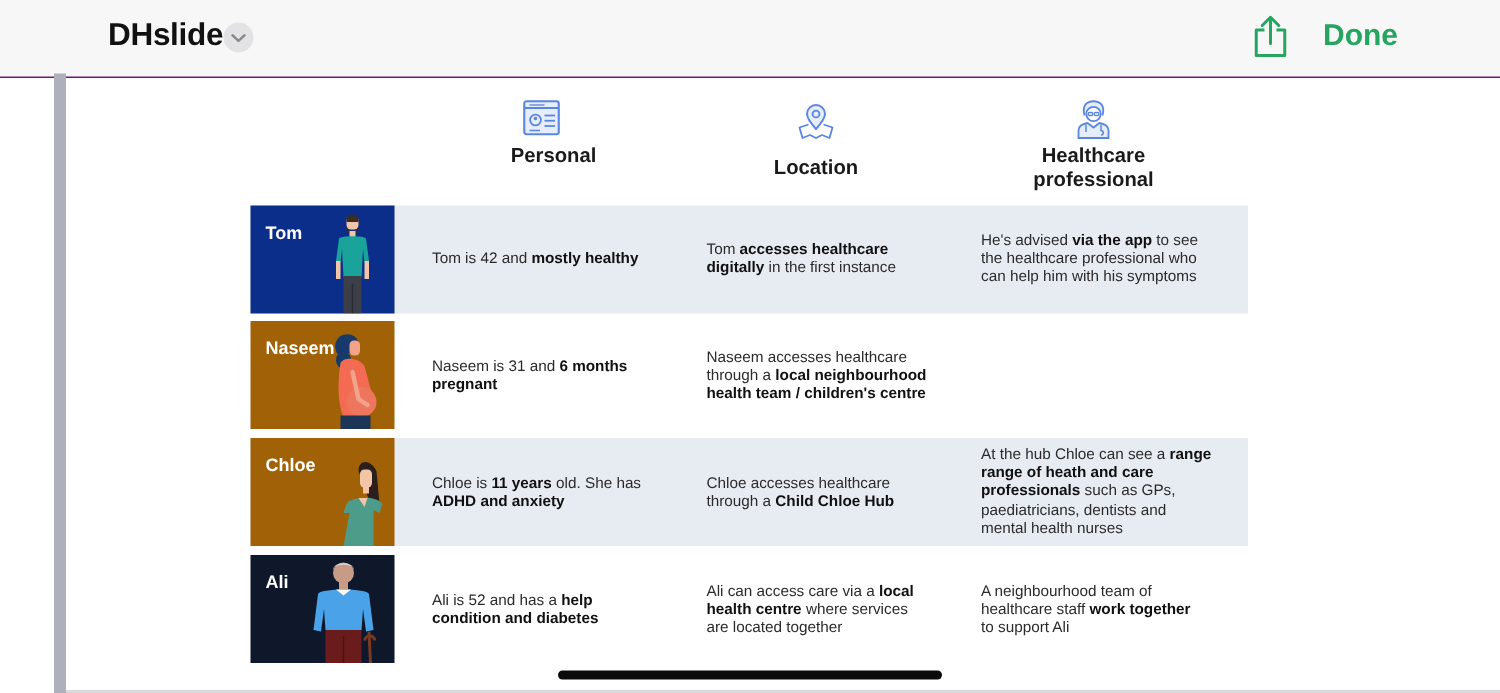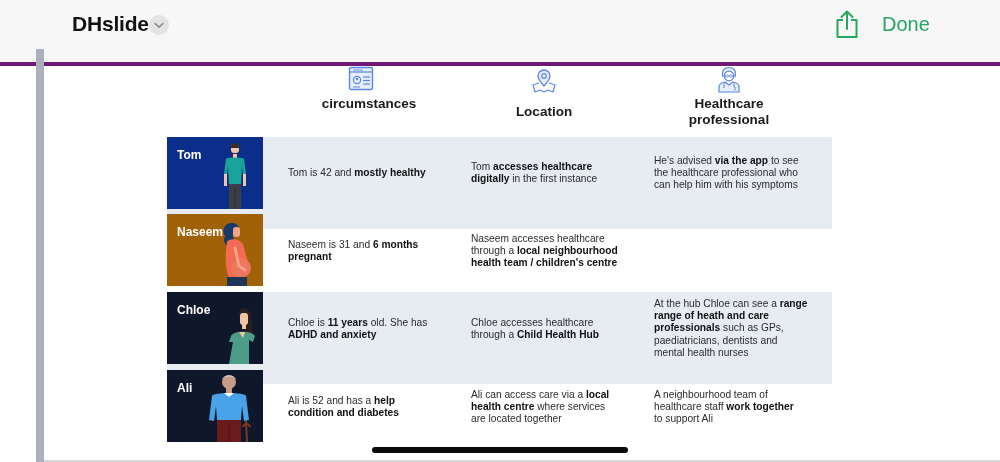--- a/index.html
+++ b/index.html
@@ -1,29 +1,29 @@
 <!DOCTYPE html>
 <html><head>
 <meta charset="utf-8">
 <style>
   * { box-sizing: border-box; margin: 0; padding: 0; }
   html, body { width: 1000px; height: 462px; overflow: hidden; background: #ffffff; font-family: "Liberation Sans", sans-serif; }
-  .topbar { position: absolute; left: 0; top: 0; width: 1000px; height: 66px; background: #f7f7f8; border-bottom: 4px solid #701a75; }
+  .topbar { position: absolute; left: 0; top: 0; width: 1000px; height: 52px; background: #f7f7f8; border-bottom: 1px solid #701a75; }
   .title { position: absolute; left: 72px; top: 12px; font-size: 21px; font-weight: bold; color: #111; letter-spacing: -0.2px; }
   .chev { position: absolute; left: 149px; top: 15px; width: 20px; height: 20px; border-radius: 10px; background: #e3e3e6; display: flex; align-items: center; justify-content: center; }
   .share { position: absolute; left: 834px; top: 9px; width: 26px; height: 30px; }
-  .done { position: absolute; left: 882px; top: 13px; font-size: 20px; font-weight: normal; color: #26a560; }
+  .done { position: absolute; left: 882px; top: 13px; font-size: 20px; font-weight: bold; color: #26a560; }
   .leftbar { position: absolute; left: 36px; top: 49px; width: 8px; height: 413px; background: #aeb1bb; }
   .bottombar { position: absolute; left: 44px; top: 460px; width: 956px; height: 2px; background: #d9d9dc; }
   .homebar { position: absolute; left: 372px; top: 447px; width: 256px; height: 6px; border-radius: 3px; background: #0a0a0a; }
 
   .colhead { position: absolute; text-align: center; font-size: 13.5px; font-weight: bold; color: #1a1a1a; line-height: 16px; }
   .colicon { position: absolute; }
 
-  .row { position: absolute; left: 167px; width: 665px; height: 92px; }
+  .row { position: absolute; left: 167px; width: 665px; height: 72px; }
   .row.shaded { background: #e7ebf2; }
   .person { position: absolute; left: 0; top: 0; width: 96px; height: 72px; overflow: hidden; }
   .person .name { position: absolute; left: 10px; top: 11px; color: #fff; font-weight: bold; font-size: 12px; }
   .person svg { position: absolute; left: 0; top: 0; }
   .cell { position: absolute; font-size: 10.2px; line-height: 12.2px; color: #2b2b2b; }
   .cell b { color: #111; }
 </style>
 </head>
 <body>
 
@@ -49,21 +49,21 @@
   <line x1="1.5" y1="6" x2="24.5" y2="6" stroke="#5b86e0" stroke-width="1.2"></line>
   <line x1="5" y1="4" x2="15" y2="4" stroke="#5b86e0" stroke-width="0.9"></line>
   <circle cx="9" cy="14" r="3.6" fill="none" stroke="#5b86e0" stroke-width="1.2"></circle>
   <circle cx="9" cy="13" r="1.2" fill="#5b86e0"></circle>
   <line x1="15" y1="11" x2="22" y2="11" stroke="#5b86e0" stroke-width="1.2"></line>
   <line x1="15" y1="14.5" x2="22" y2="14.5" stroke="#5b86e0" stroke-width="1.2"></line>
   <line x1="15" y1="18" x2="22" y2="18" stroke="#5b86e0" stroke-width="1.2"></line>
   <line x1="5" y1="21" x2="12" y2="21" stroke="#5b86e0" stroke-width="1"></line>
 </svg>
 <div class="colhead" style="left:292px;top:96px;width:154px">
-  <div>circumstances</div>
+  <div>Personal</div>
 </div>
 
 <svg class="colicon" style="left:531px;top:68px" width="26" height="26" viewBox="0 0 26 26">
   <path d="M13 18 C9 13.5 7 10.5 7 8 A6 6 0 0 1 19 8 C19 10.5 17 13.5 13 18 Z" fill="#e6edfb" stroke="#5b86e0" stroke-width="1.3"></path>
   <circle cx="13" cy="8" r="2.3" fill="none" stroke="#5b86e0" stroke-width="1.2"></circle>
   <path d="M8 15 L2 17 L4 24 L9 22 L13 24 L17 22 L22 24 L24 17 L18 15" fill="none" stroke="#5b86e0" stroke-width="1.2" stroke-linejoin="round"></path>
 </svg>
 <div class="colhead" style="left:467px;top:104px;width:154px">
   <div>Location</div>
 </div>
@@ -112,32 +112,32 @@
       <path d="M68 34 L72 52 L78 56" fill="none" stroke="#f2a38a" stroke-width="3" stroke-linecap="round"></path>
       <rect x="60" y="63" width="20" height="9" fill="#1d3557"></rect>
     </svg>
     <div class="name">Naseem</div>
   </div>
   <div class="cell" style="left:121px;top:25px;width:160px">Naseem is 31 and <b>6 months</b><br><b>pregnant</b></div>
   <div class="cell" style="left:304px;top:19px;width:170px">Naseem accesses healthcare<br>through a <b>local neighbourhood</b><br><b>health team / children's centre</b></div>
 </div>
 
 <div class="row shaded" style="top:292px">
-  <div class="person" style="background:#0f172a">
+  <div class="person" style="background:#a16207">
     <svg width="96" height="72" viewBox="0 0 96 72">
       <path d="M72 22 C72 14 80 14 84 22 L86 44 L80 44 Z" fill="#2a1f1c"></path>
       <rect x="73" y="21" width="8" height="12" rx="3" fill="#f1c5a6"></rect>
       <rect x="75" y="32" width="4" height="5" fill="#f1c5a6"></rect>
       <path d="M64 44 C66 39 84 38 88 44 L86 50 L82 48 L82 72 L62 72 L66 50 L62 50 Z" fill="#4d9c8a"></path>
       <path d="M72 40 L78 40 L76 46 Z" fill="#f1c5a6"></path>
     </svg>
     <div class="name">Chloe</div>
   </div>
   <div class="cell" style="left:121px;top:25px;width:160px">Chloe is <b>11 years</b> old. She has<br><b>ADHD and anxiety</b></div>
-  <div class="cell" style="left:304px;top:25px;width:165px">Chloe accesses healthcare<br>through a <b>Child Health Hub</b></div>
+  <div class="cell" style="left:304px;top:25px;width:165px">Chloe accesses healthcare<br>through a <b>Child Chloe Hub</b></div>
   <div class="cell" style="left:487px;top:6px;width:170px">At the hub Chloe can see a <b>range</b><br><b>range of heath and care</b><br><b>professionals</b> such as GPs,<br>paediatricians, dentists and<br>mental health nurses</div>
 </div>
 
 <div class="row" style="top:370px">
   <div class="person" style="background:#0f172a">
     <svg width="96" height="72" viewBox="0 0 96 72">
       <circle cx="62" cy="12" r="7" fill="#c89b86"></circle>
       <path d="M55 10 C55 4 69 4 69 10 L68 8 C65 6 59 6 56 8 Z" fill="#d9d4d1"></path>
       <rect x="59" y="18" width="6" height="5" fill="#c89b86"></rect>
       <path d="M45 26 C46 22 78 22 79 26 L82 50 L77 51 L75 36 L74 50 L50 50 L49 36 L47 51 L42 50 Z" fill="#4aa3e8"></path>

